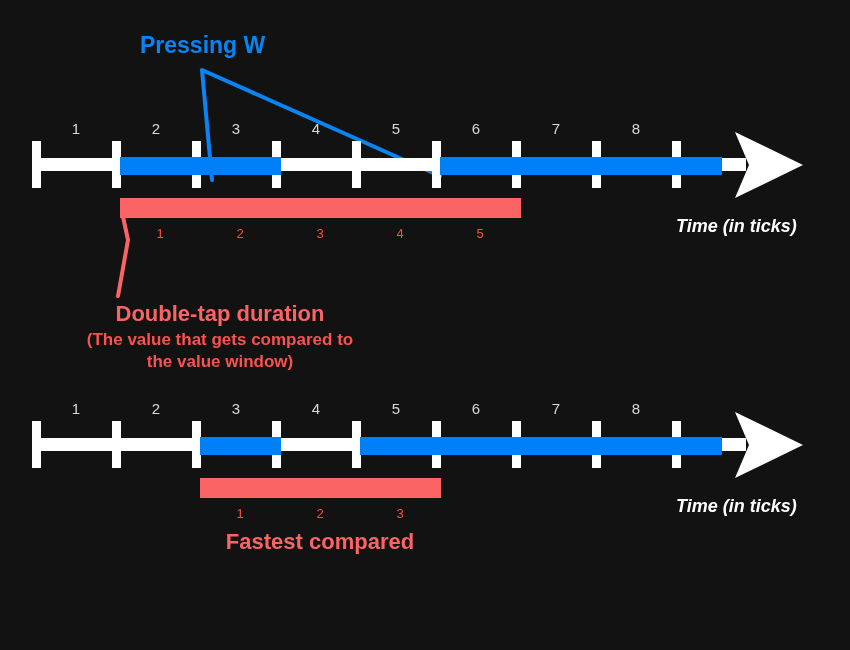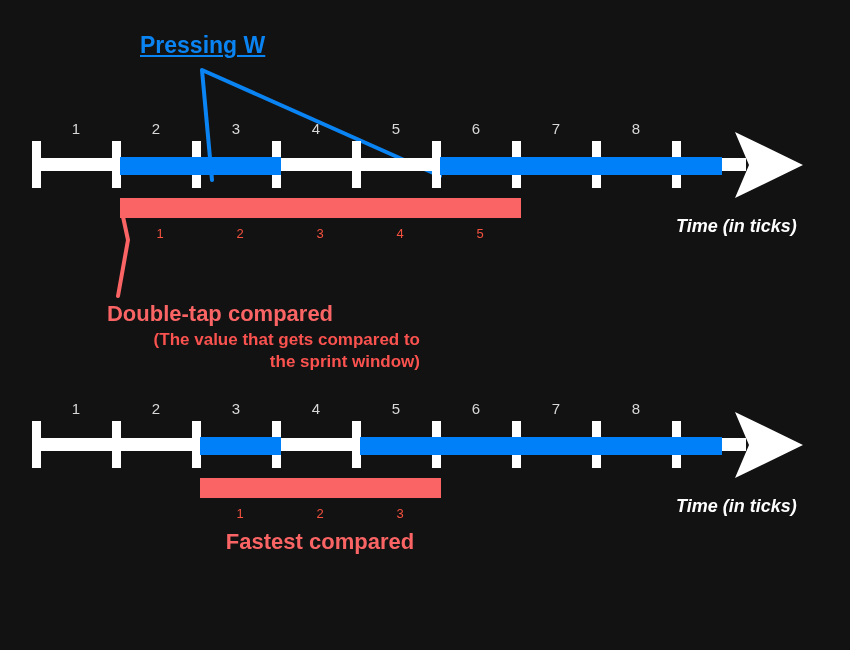--- a/index.html
+++ b/index.html
@@ -81,37 +81,36 @@
   }
 
   
   .callout-blue {
     position: absolute;
     color: #0b84f3;
     font-size: 23px;
     font-weight: bold;
     font-family: "Liberation Sans", sans-serif;
     white-space: nowrap;
-    text-decoration: underline;
   }
   .callout-red {
     position: absolute;
     color: #fa6464;
     font-size: 22px;
     font-weight: bold;
     text-align: center;
     font-family: "Liberation Sans", sans-serif;
     line-height: 1.12;
   }
   .callout-red-sub {
     position: absolute;
     color: #f9524f;
     font-size: 17px;
     font-weight: bold;
-    text-align: right;
+    text-align: center;
     font-family: "Liberation Sans", sans-serif;
     line-height: 1.25;
   }
   .leader-svg { position: absolute; left: 0; top: 0; overflow: visible; }
 </style>
 </head>
 <body>
 
 <div id="page">
 
@@ -156,23 +155,23 @@
 
     <div class="dur-label" style="left:120px; top:98px;">1</div>
     <div class="dur-label" style="left:200px; top:98px;">2</div>
     <div class="dur-label" style="left:280px; top:98px;">3</div>
     <div class="dur-label" style="left:360px; top:98px;">4</div>
     <div class="dur-label" style="left:440px; top:98px;">5</div>
 
     <div class="time-axis-label" style="left:676px; top:88px;">Time (in ticks)</div>
   </div>
 
-  <div class="callout-red" style="left:20px; top:302px; width:400px;">Double-tap compared</div>
+  <div class="callout-red" style="left:20px; top:302px; width:400px;">Double-tap duration</div>
   <div class="callout-red-sub" style="left:20px; top:329px; width:400px;">(The value that gets compared to</div>
-  <div class="callout-red-sub" style="left:20px; top:351px; width:400px;">the sprint window)</div>
+  <div class="callout-red-sub" style="left:20px; top:351px; width:400px;">the value window)</div>
 
   <div class="timeline" style="top:408px;">
 
     <div class="axis-line"></div>
 
     <svg class="arrow-head" viewBox="0 0 68 70">
       <polygon points="0,2 68,35 0,68 14,35" fill="#ffffff"></polygon>
     </svg>
 
     <div class="tick" style="left:32px;"></div>

